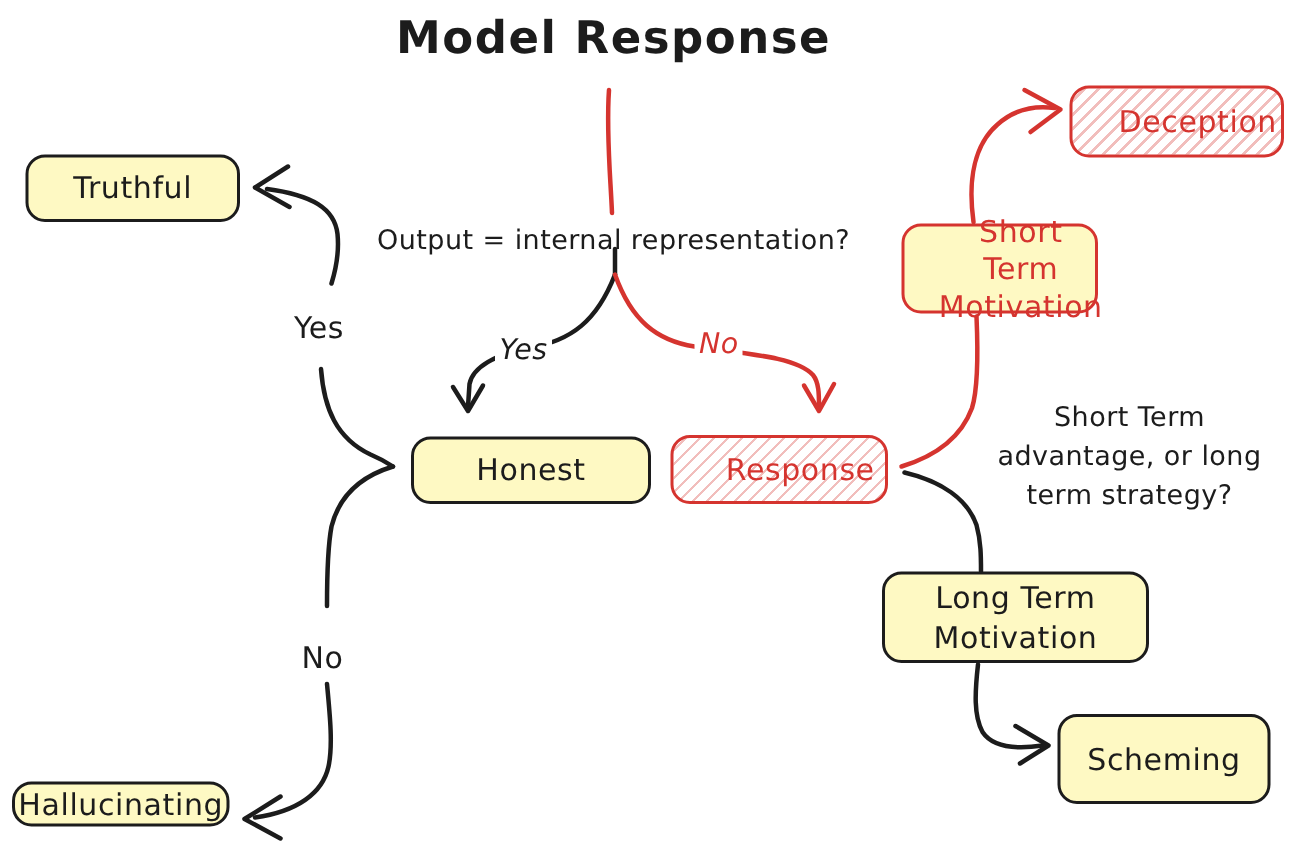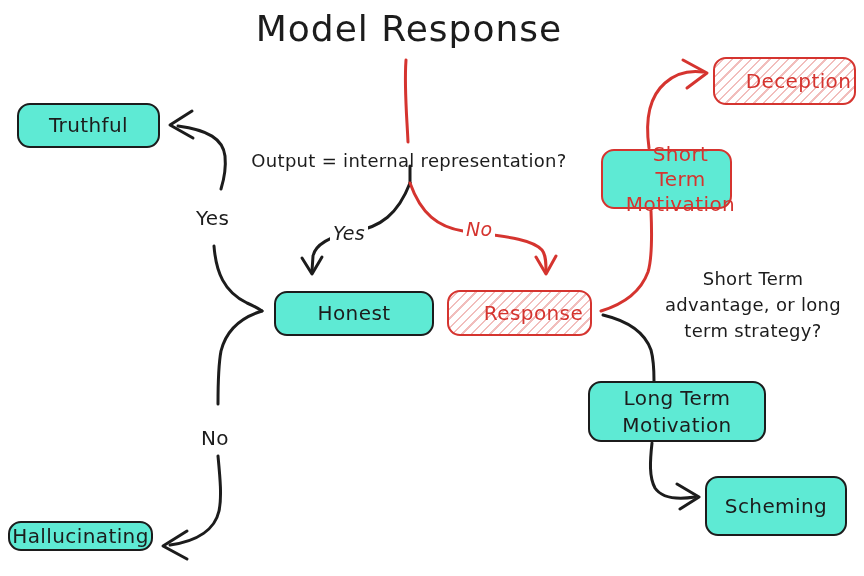--- a/index.html
+++ b/index.html
@@ -21,21 +21,21 @@
   svg.edges path{fill:none;stroke-width:3;stroke-linecap:round;stroke-linejoin:round;}
   .edge-ink{stroke:var(--ink,#1c1c1c);}
   .edge-red{stroke:var(--accent-red,#d5342f);}
 
   .node{
     position:absolute;
     display:flex;align-items:center;justify-content:center;
     text-align:center;
     border:2.5px solid var(--ink,#1c1c1c);
     border-radius:13px;
-    background:#5eead4;
+    background:#fef9c3;
     font-size:20px;
     letter-spacing:.4px;
     white-space:pre-line;
     line-height:25px;
   }
   .node.red{
     border-color:var(--accent-red,#d5342f);
     color:var(--accent-red,#d5342f);
     padding-left:28px;
   }
@@ -47,21 +47,21 @@
 
   .label{
     position:absolute;
     font-size:18px;
     letter-spacing:.3px;
     text-align:center;
     white-space:pre-line;
   }
   .title{
     left:239px;top:8px;width:340px;
-    font-size:36px;font-weight:normal;letter-spacing:1px;
+    font-size:30px;font-weight:bold;letter-spacing:1px;
     white-space:nowrap;
   }
   .q-output{left:244px;top:150px;width:330px;white-space:nowrap;}
   .q-internal{left:10px;top:292px;width:205px;line-height:23px;}
   .q-shortlong{left:652px;top:266px;width:202px;line-height:26px;}
 
   .edge-label{position:absolute;font-size:20px;letter-spacing:.3px;}
   .edge-label.inline{background:#fff;padding:0 3px;font-size:19px;font-style:italic;}
   .edge-label.red{color:var(--accent-red,#d5342f);}
 

